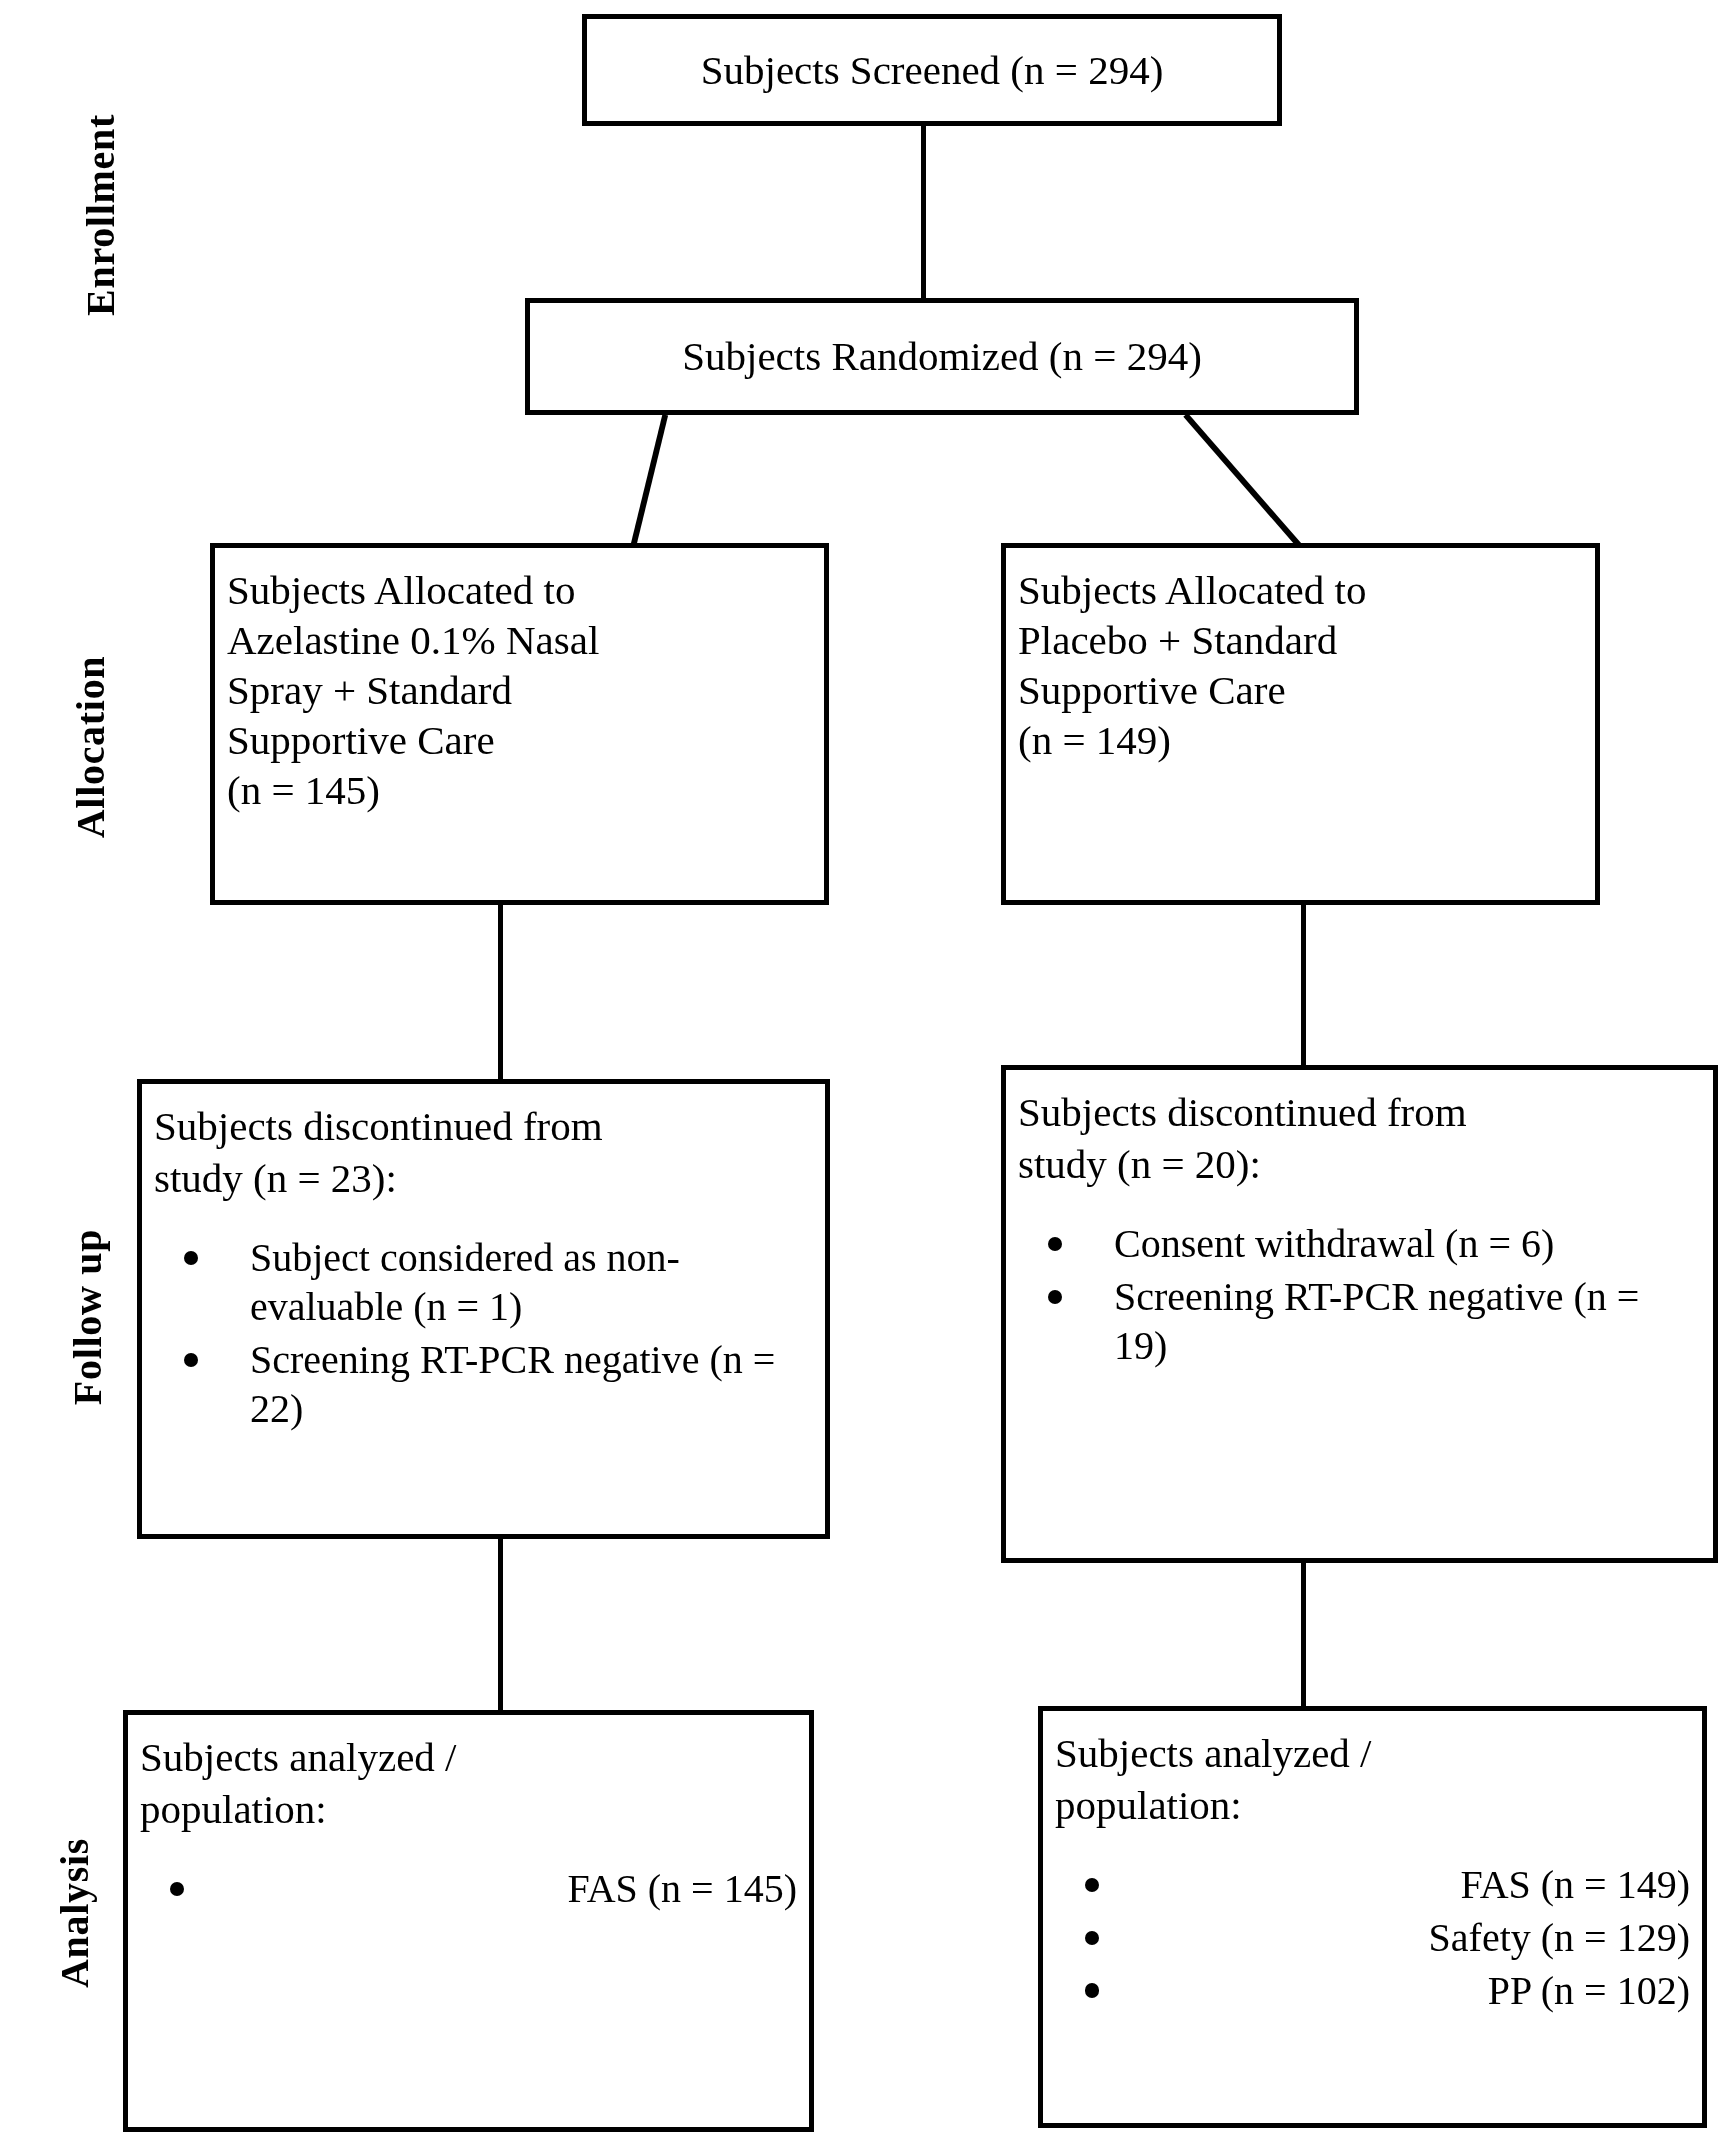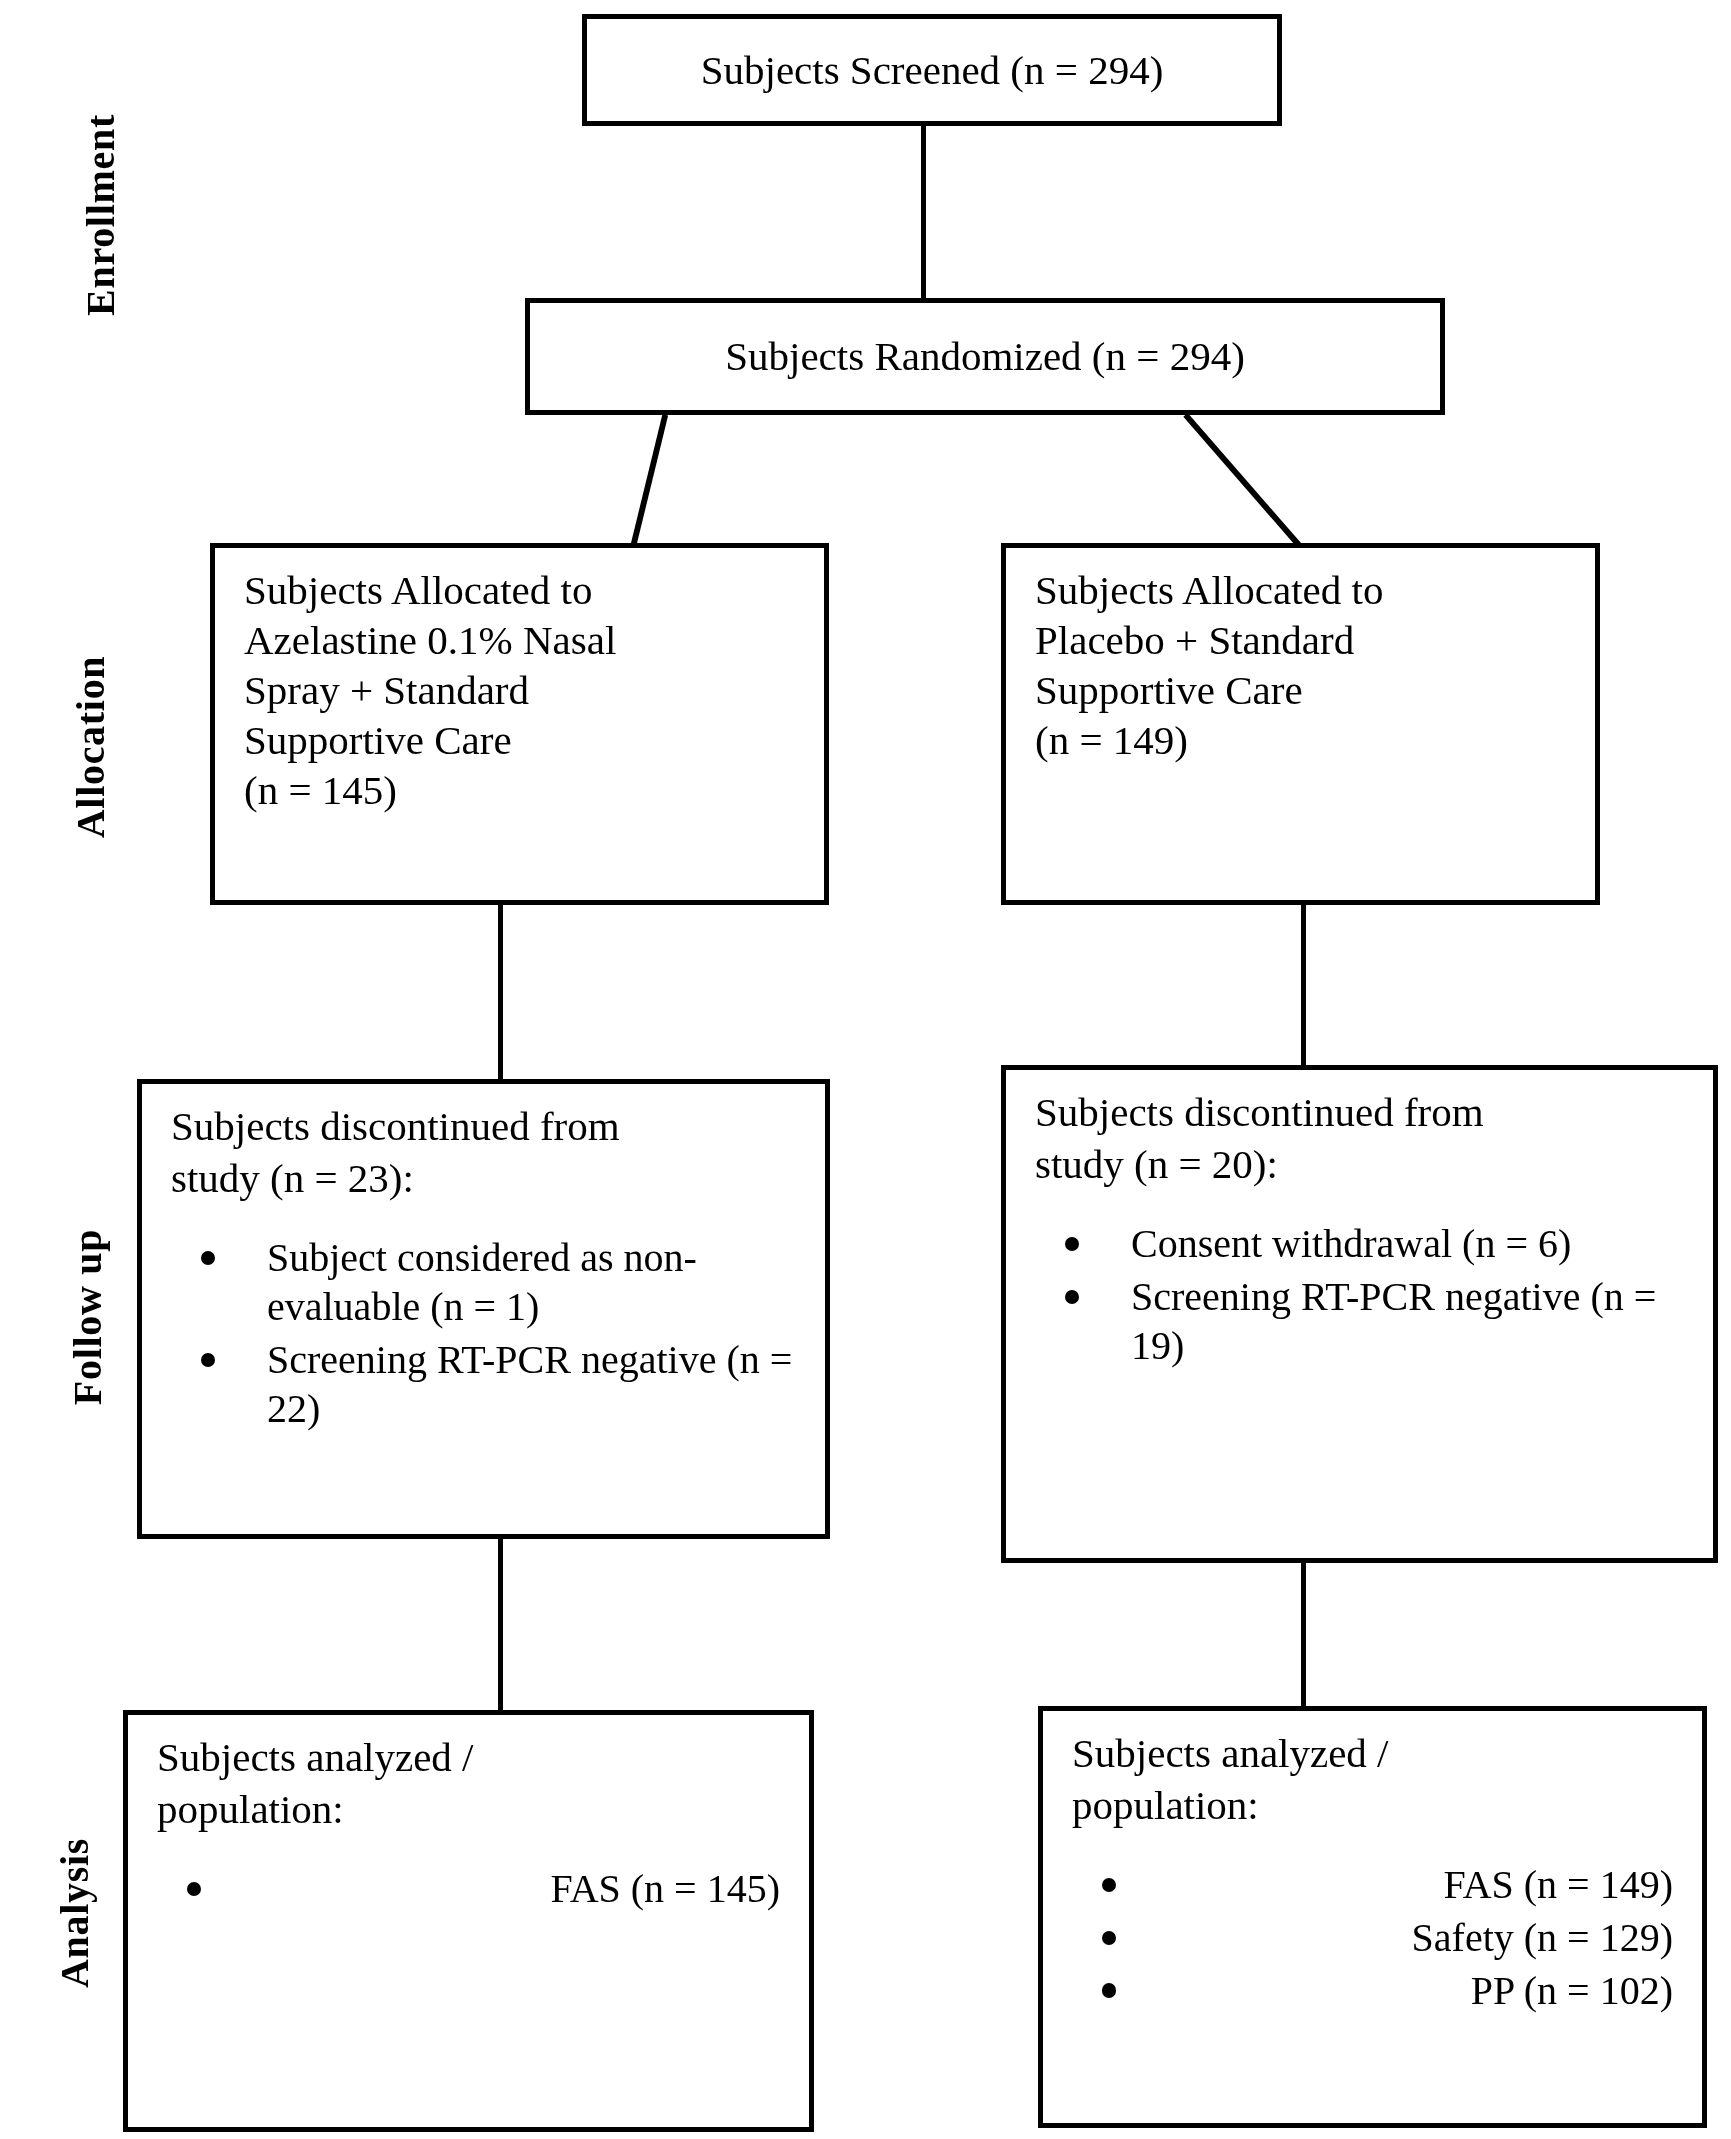--- a/index.html
+++ b/index.html
@@ -43,21 +43,21 @@
   .node {
     position: absolute;
     box-sizing: border-box;
     border: 5.2px solid #000000;
     background: #ffffff;
     padding: 0;
   }
   .node .inner {
     position: absolute;
     left: 0; right: 0; top: 0; bottom: 0;
-    padding: 17px 29px;
+    padding: 17px 12px;
     box-sizing: border-box;
   }
   .node.center .inner {
     display: flex;
     align-items: center;
     justify-content: center;
     text-align: center;
   }
   .line {
     font-size: 41px;
@@ -140,21 +140,21 @@
 
   <div class="vline" style="left:498px; top:1535px; height:179px;"></div>
   <div class="vline" style="left:1301px; top:1561px; height:150px;"></div>
 
   <div class="node center" style="left:582px; top:14.3px; width:700px; height:112px;">
     <div class="inner">
       <div class="line">Subjects Screened (n = 294)</div>
     </div>
   </div>
 
-  <div class="node center" style="left:525px; top:298px; width:920px; height:117px;">
+  <div class="node center" style="left:525px; top:298px; width:834px; height:117px;">
     <div class="inner">
       <div class="line">Subjects Randomized (n = 294)</div>
     </div>
   </div>
 
   <div class="node" style="left:210px; top:543px; width:619px; height:362px;">
     <div class="inner">
       <div class="line">Subjects Allocated to</div>
       <div class="line">Azelastine 0.1% Nasal</div>
       <div class="line">Spray + Standard</div>

